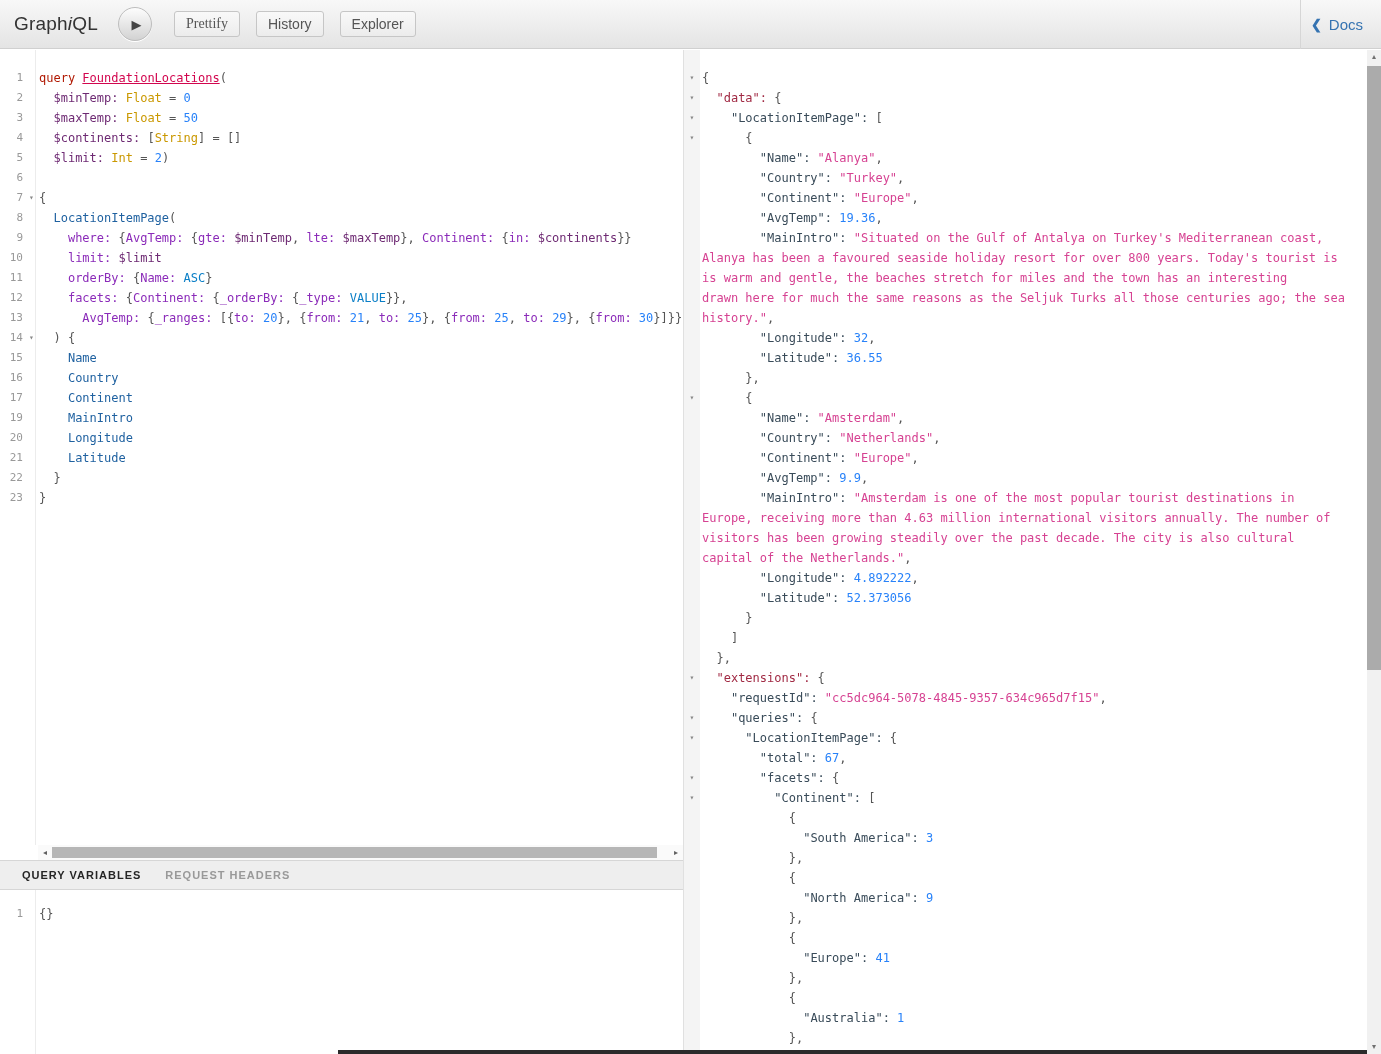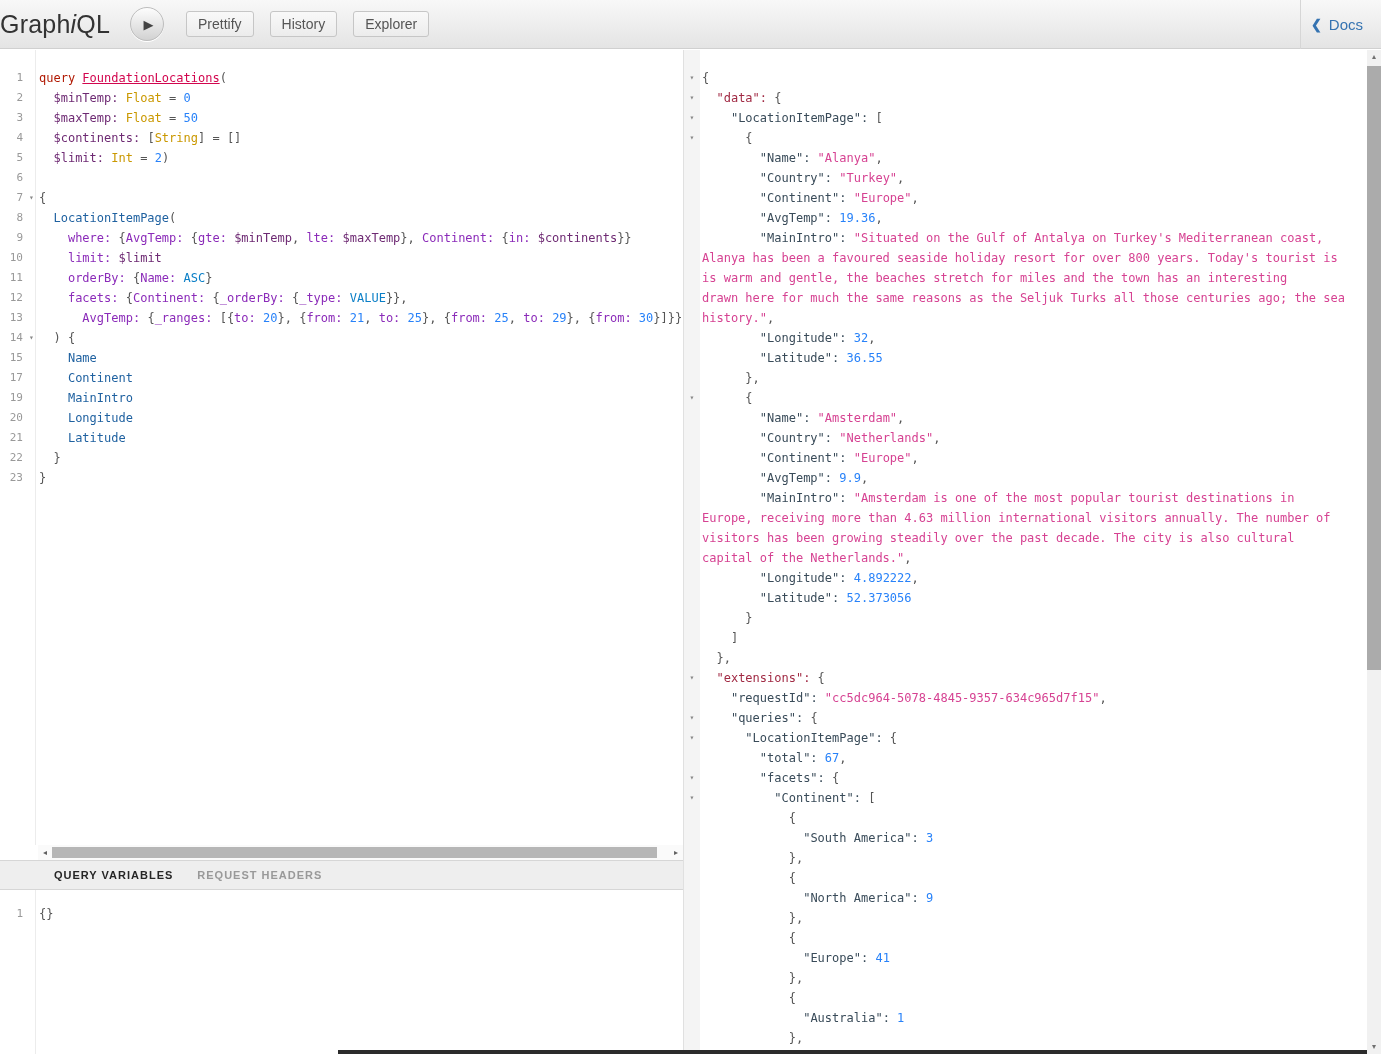--- a/index.html
+++ b/index.html
@@ -9,37 +9,37 @@
     background:#fff; font-family:"Liberation Sans", sans-serif;
   }
 
   
   .topbar {
     position:absolute; left:0; top:0; width:1381px; height:49px;
     background:linear-gradient(#f8f8f8,#e4e4e4);
     border-bottom:1px solid #d0d0d0;
     display:flex; align-items:center;
   }
-  .logo { font-size:25px; color:#333; letter-spacing:0.2px; }
+  .logo { font-size:19px; color:#333; margin-left:14px; letter-spacing:0.2px; }
   .logo em { font-style:italic; }
   .execute-btn {
     margin-left:20px; width:34px; height:34px; border-radius:17px;
     border:1px solid #bdbdbd; background:linear-gradient(#fdfdfd,#d2d2d2);
     display:flex; align-items:center; justify-content:center; cursor:pointer;
     box-shadow:0 1px 0 #fff;
   }
   .play-glyph { color:#444; font-size:13px; line-height:1; margin-left:3px; }
   .tb-btn {
     margin-left:16px; height:26px; padding:0 11px;
     background:linear-gradient(#f9f9f9,#ececec);
     border:1px solid #c6c6c6; border-radius:3px;
     color:#555; font-size:14px; font-family:"Liberation Sans",sans-serif;
     display:flex; align-items:center; cursor:pointer;
   }
-  .tb-btn:first-of-type { margin-left:22px; }
+  .tb-btn:first-of-type { margin-left:22px;font-family:Liberation Serif, serif; }
   .docs-sep { position:absolute; left:1300px; top:0; width:1px; height:49px; background:#d6d6d6; }
   .docs-link {
     margin-left:auto; margin-right:18px; display:flex; align-items:center; gap:7px;
     color:var(--docs,#3573B1); font-size:15px; cursor:pointer;
   }
   .chev { font-size:13px; font-weight:bold; }
 
   
   .cm-row { height:20px; display:flex; align-items:stretch;
     font-family:"DejaVu Sans Mono", monospace; font-size:12px; line-height:20px; }
@@ -77,21 +77,21 @@
     font-size:8px; line-height:15px; text-align:center; cursor:pointer; }
   .hscroll .arrow.left { left:0; }
   .hscroll .arrow.right { right:0; }
   .hscroll .thumb { position:absolute; left:14px; top:2px; width:605px; height:11px;
     background:#b6b6b6; cursor:pointer; }
 
   
   .var-titlebar {
     position:absolute; left:0; top:860px; width:683px; height:30px;
     background:#eeeeee; border-top:1px solid #d6d6d6; border-bottom:1px solid #d6d6d6;
-    display:flex; align-items:center; padding-left:54px; gap:24px;
+    display:flex; align-items:center; padding-left:22px; gap:24px;
     font-size:11px; font-weight:bold; letter-spacing:1px;
   }
   .var-tab { cursor:pointer; }
   .var-tab.active { color:#262626; }
   .var-tab.inactive { color:#999; }
   .variables-editor {
     position:absolute; left:0; top:890px; width:683px; height:164px;
     background:#fff; padding-top:14px; overflow:hidden;
   }
   .gutter-line-v { position:absolute; left:35px; top:890px; height:164px; width:1px; background:#ececec; }
@@ -207,20 +207,25 @@
       <span class="cm-gutter">14</span>
       <span class="cm-fold">▾</span>
       <span class="cm-code"><span class="tk-pl">  </span><span class="tk-punc">) {</span></span>
     </div>
     <div class="cm-row">
       <span class="cm-gutter">15</span>
       <span class="cm-fold"></span>
       <span class="cm-code"><span class="tk-pl">    </span><span class="tk-prop">Name</span></span>
     </div>
     <div class="cm-row">
+      <span class="cm-gutter">16</span>
+      <span class="cm-fold"></span>
+      <span class="cm-code"><span class="tk-pl">    </span><span class="tk-prop">Country</span></span>
+    </div>
+    <div class="cm-row">
       <span class="cm-gutter">17</span>
       <span class="cm-fold"></span>
       <span class="cm-code"><span class="tk-pl">    </span><span class="tk-prop">Continent</span></span>
     </div>
     <div class="cm-row">
       <span class="cm-gutter">19</span>
       <span class="cm-fold"></span>
       <span class="cm-code"><span class="tk-pl">    </span><span class="tk-prop">MainIntro</span></span>
     </div>
     <div class="cm-row">

